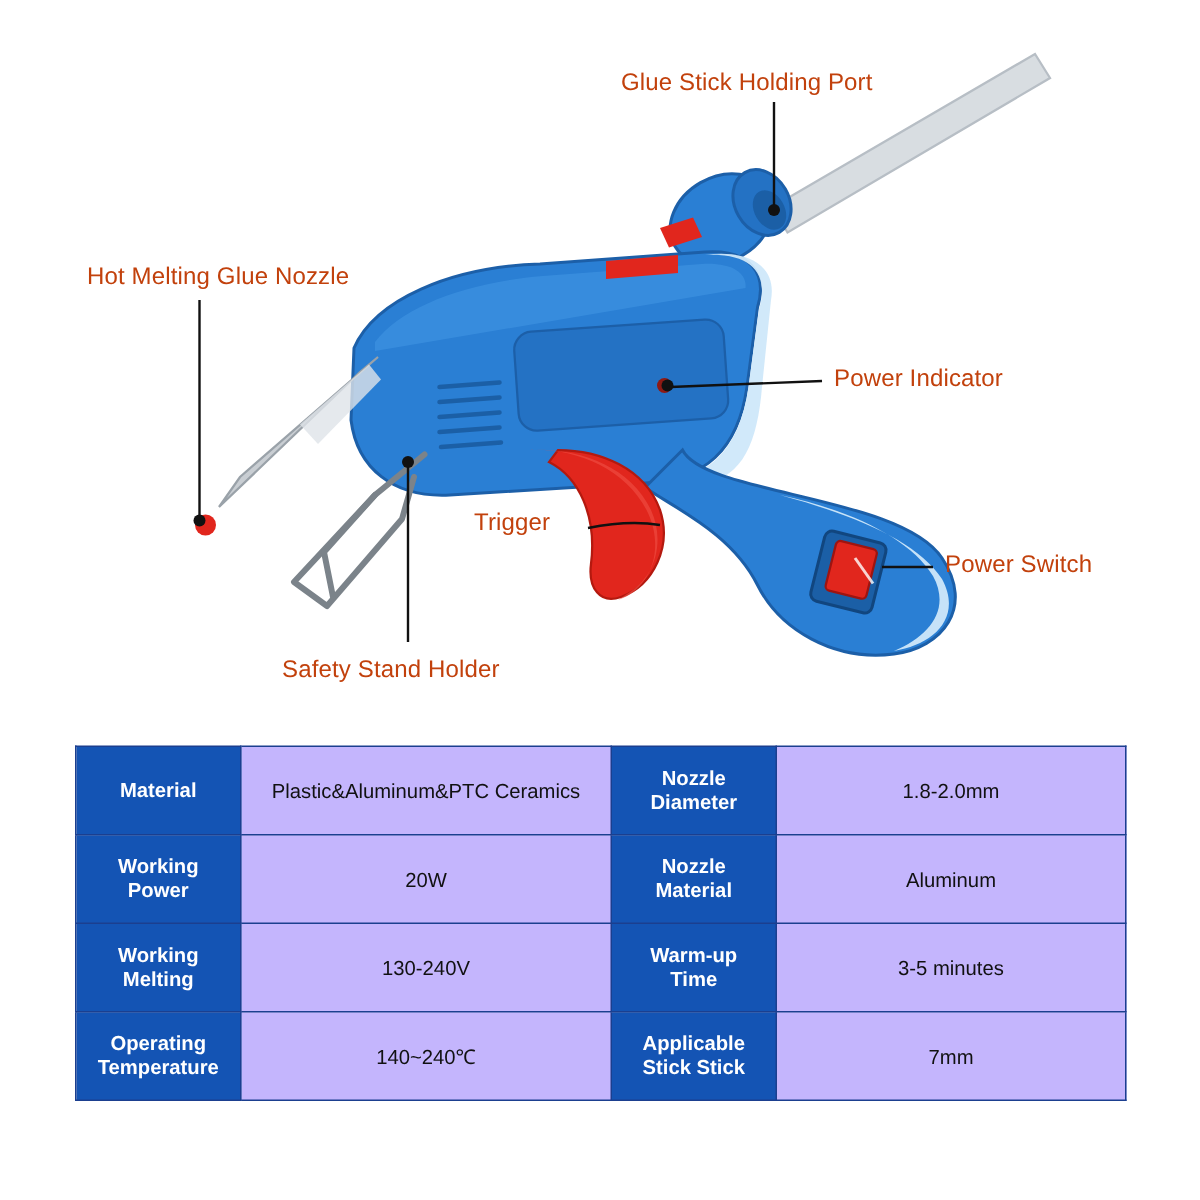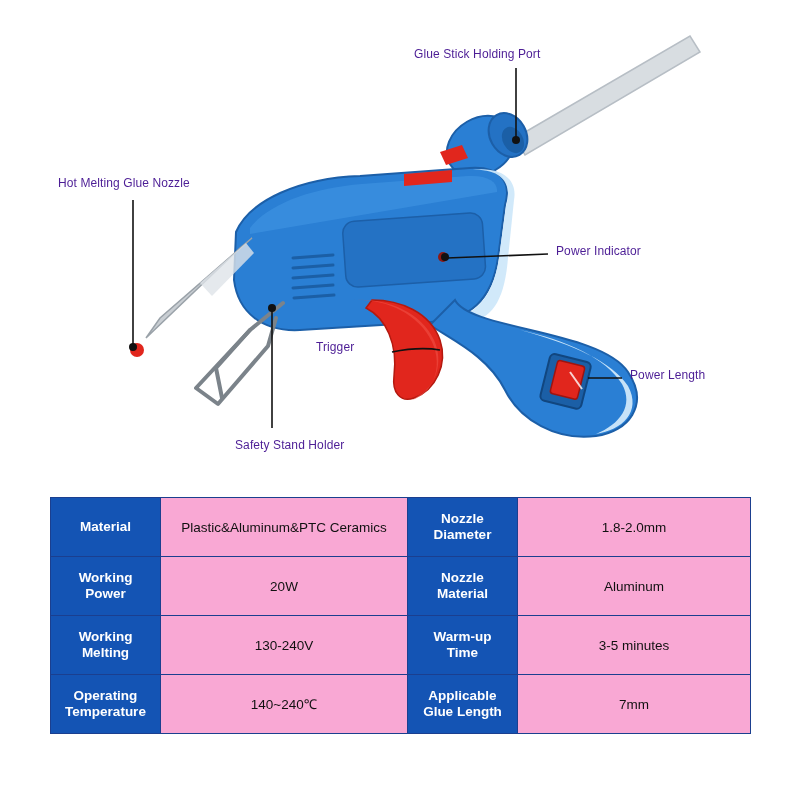--- a/index.html
+++ b/index.html
@@ -21,22 +21,22 @@
   }
   #diagram {
     position: absolute;
     left: 0;
     top: 0;
     width: 800px;
     height: 490px;
   }
   .callout-label {
     position: absolute;
-    font-size: 12px;
-    color: #4c1d95;
+    font-size: 16px;
+    color: #c2410c;
     white-space: nowrap;
     letter-spacing: 0.1px;
   }
   
   #spec-table {
     position: absolute;
     left: 50px;
     top: 497px;
     width: 700px;
     border-collapse: collapse;
@@ -49,21 +49,21 @@
     text-align: center;
     font-size: 13.5px;
   }
   td.key {
     background: #1454b4;
     color: #ffffff;
     font-weight: bold;
     line-height: 1.2;
   }
   td.val {
-    background: #f9a8d4;
+    background: #c4b5fd;
     color: #111111;
   }
   col.c1 { width: 110px; }
   col.c2 { width: 247px; }
   col.c3 { width: 110px; }
   col.c4 { width: 233px; }
 </style>
 </head>
 <body>
 
@@ -166,23 +166,23 @@
   </svg>
 
   <div class="callout-label" style="left:414px; top:47px;">Glue Stick Holding Port</div>
 
   <div class="callout-label" style="left:58px; top:176px;">Hot Melting Glue Nozzle</div>
 
   <div class="callout-label" style="left:556px; top:244px;">Power Indicator</div>
 
   <div class="callout-label" style="left:316px; top:340px;">Trigger</div>
 
-  <div class="callout-label" style="left:630px; top:368px;">Power Length</div>
-
-  <div class="callout-label" style="left:188px; top:438px;margin-left:47px;">Safety Stand Holder</div>
+  <div class="callout-label" style="left:630px; top:368px;">Power Switch</div>
+
+  <div class="callout-label" style="left:188px; top:438px;">Safety Stand Holder</div>
 
   <table id="spec-table">
     <colgroup>
       <col class="c1">
         <col class="c2">
         <col class="c3">
         <col class="c4">
     </colgroup>
     <tbody>
       <tr>
@@ -219,20 +219,20 @@
         <td class="val">3-5 minutes</td>
       </tr>
       <tr>
         <td class="key">
           <div>Operating</div>
           <div>Temperature</div>
         </td>
         <td class="val">140~240℃</td>
         <td class="key">
           <div>Applicable</div>
-          <div>Glue Length</div>
+          <div>Stick Stick</div>
         </td>
         <td class="val">7mm</td>
       </tr>
     </tbody>
   </table>
 
 </div>
 
 </body></html>

